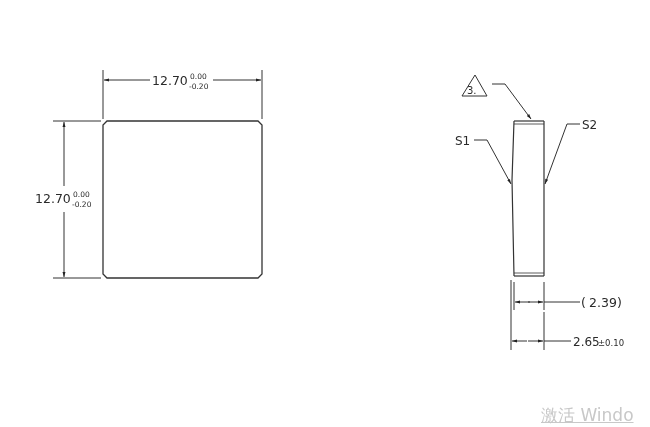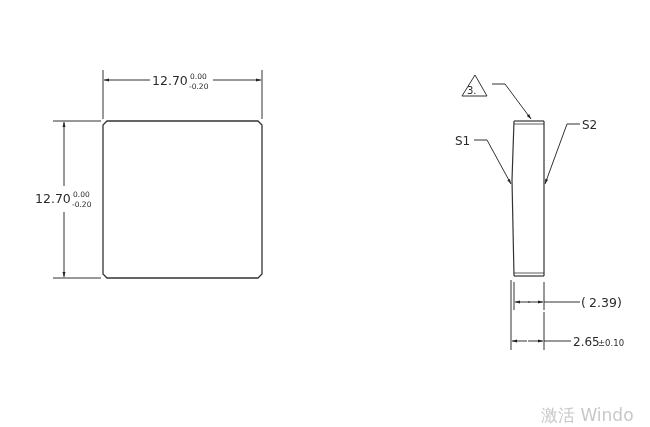--- a/index.html
+++ b/index.html
@@ -1,19 +1,19 @@
 <!DOCTYPE html>
 <html><head>
 <meta charset="utf-8">
 <style>
   html, body { margin:0; padding:0; background:#ffffff; }
   body { width:650px; height:427px; position:relative; overflow:hidden; font-family:"DejaVu Sans", sans-serif; }
   svg { position:absolute; left:0; top:0; }
   .dim { font-family:"DejaVu Sans", sans-serif; fill:#2a2a2a; }
-  .watermark { position:absolute; left:541px; top:404px; font-size:17px; color:#c8c8c8; font-family:"DejaVu Sans", sans-serif; }
+  .watermark { position:absolute; left:541px; top:404px; font-size:17px; color:#c8c8c8; font-family:"DejaVu Sans", sans-serif;text-decoration:underline; }
 </style>
 </head>
 <body>
 
 <svg width="650" height="427" viewBox="0 0 650 427" xmlns="http://www.w3.org/2000/svg">
   <defs>
     <marker id="arr" viewBox="0 0 10 10" refX="10" refY="5" markerWidth="12" markerHeight="5" orient="auto-start-reverse" markerUnits="userSpaceOnUse">
       <path d="M0,2 L10,5 L0,8 z" fill="#222"></path>
     </marker>
   </defs>

